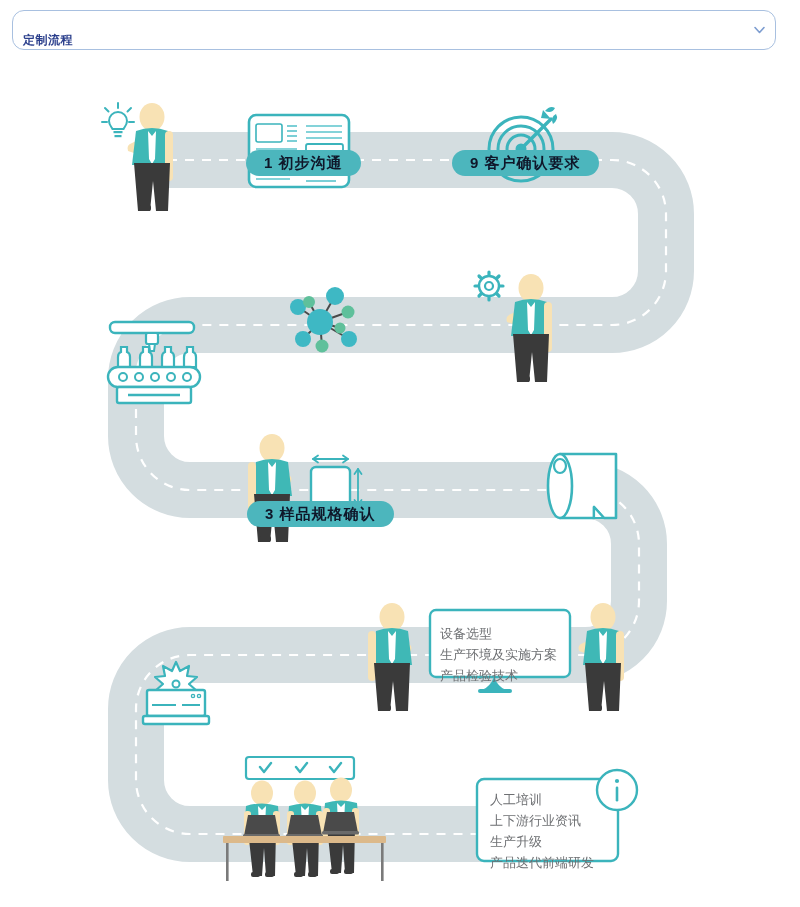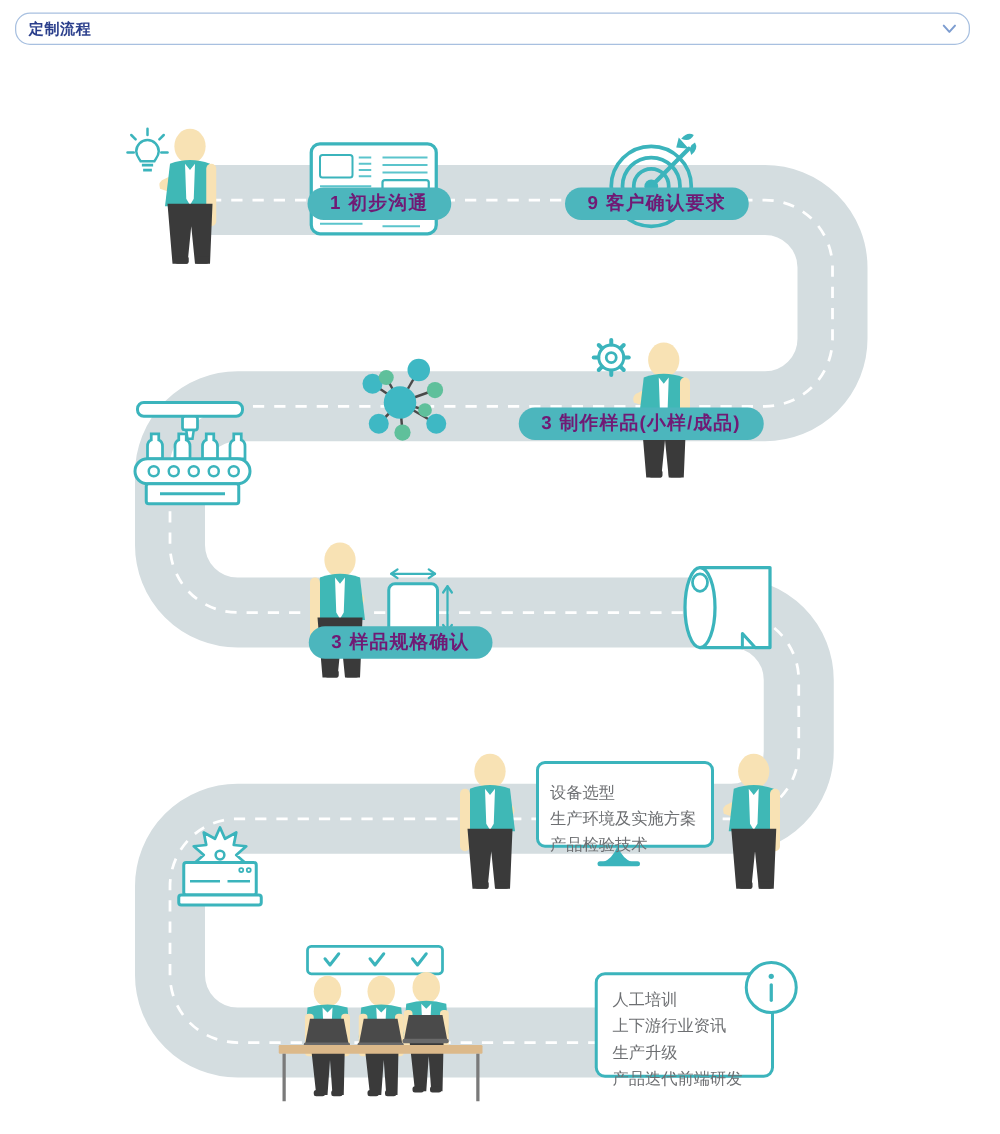--- a/index.html
+++ b/index.html
@@ -11,26 +11,26 @@
     position:relative;
   }
 
   
   .topbar{
     position:absolute;left:0;top:0;width:800px;height:45px;
     background:#ffffff;
   }
   .select-box{
     position:absolute;left:12px;top:10px;
-    width:764px;height:26px;
+    width:764px;height:40px;
     border:1px solid #a8c0e0;
     border-radius:12px;
     background:#ffffff;
     box-shadow:0 0 0 1px #ffffff inset;
-    display:flex;align-items:center;
+    display:flex;align-items:flex-end;
     box-sizing:border-box;
   }
   .select-label{
     font-size:12px;font-weight:bold;color:#2b3f8c;
     padding-left:10px;letter-spacing:0.5px;
     white-space:nowrap;
   }
   .select-caret{
     position:absolute;right:10px;top:50%;transform:translateY(-50%);
     width:11px;height:7px;
@@ -40,21 +40,21 @@
   .stage{
     position:absolute;left:0;top:45px;width:800px;height:862px;
   }
   .layer{position:absolute;left:0;top:0;width:800px;height:862px;}
   svg{display:block;overflow:visible;}
 
   
   .pill{
     position:absolute;
     background:#4cb6bd;
-    color:#701a75;
+    color:#0f172a;
     border-radius:14px;
     height:26px;
     line-height:26px;
     font-size:15px;
     font-weight:bold;
     text-align:center;
     white-space:nowrap;
     padding:0 18px;
     letter-spacing:1px;
     box-sizing:border-box;
@@ -376,16 +376,15 @@
 
   <div class="infobox-text" style="left:490px;top:744px;">
     <div>人工培训</div>
     <div>上下游行业资讯</div>
     <div>生产升级</div>
     <div>产品迭代前端研发</div>
   </div>
 
   <div class="pill" style="left:246px;top:105px;">1 初步沟通</div>
   <div class="pill" style="left:452px;top:105px;">9 客户确认要求</div>
-  <div class="pill" style="left:415px;top:281px;">3 制作样品(小样/成品)</div>
   <div class="pill" style="left:247px;top:456px;">3 样品规格确认</div>
 
 </div>
 
 </body></html>

